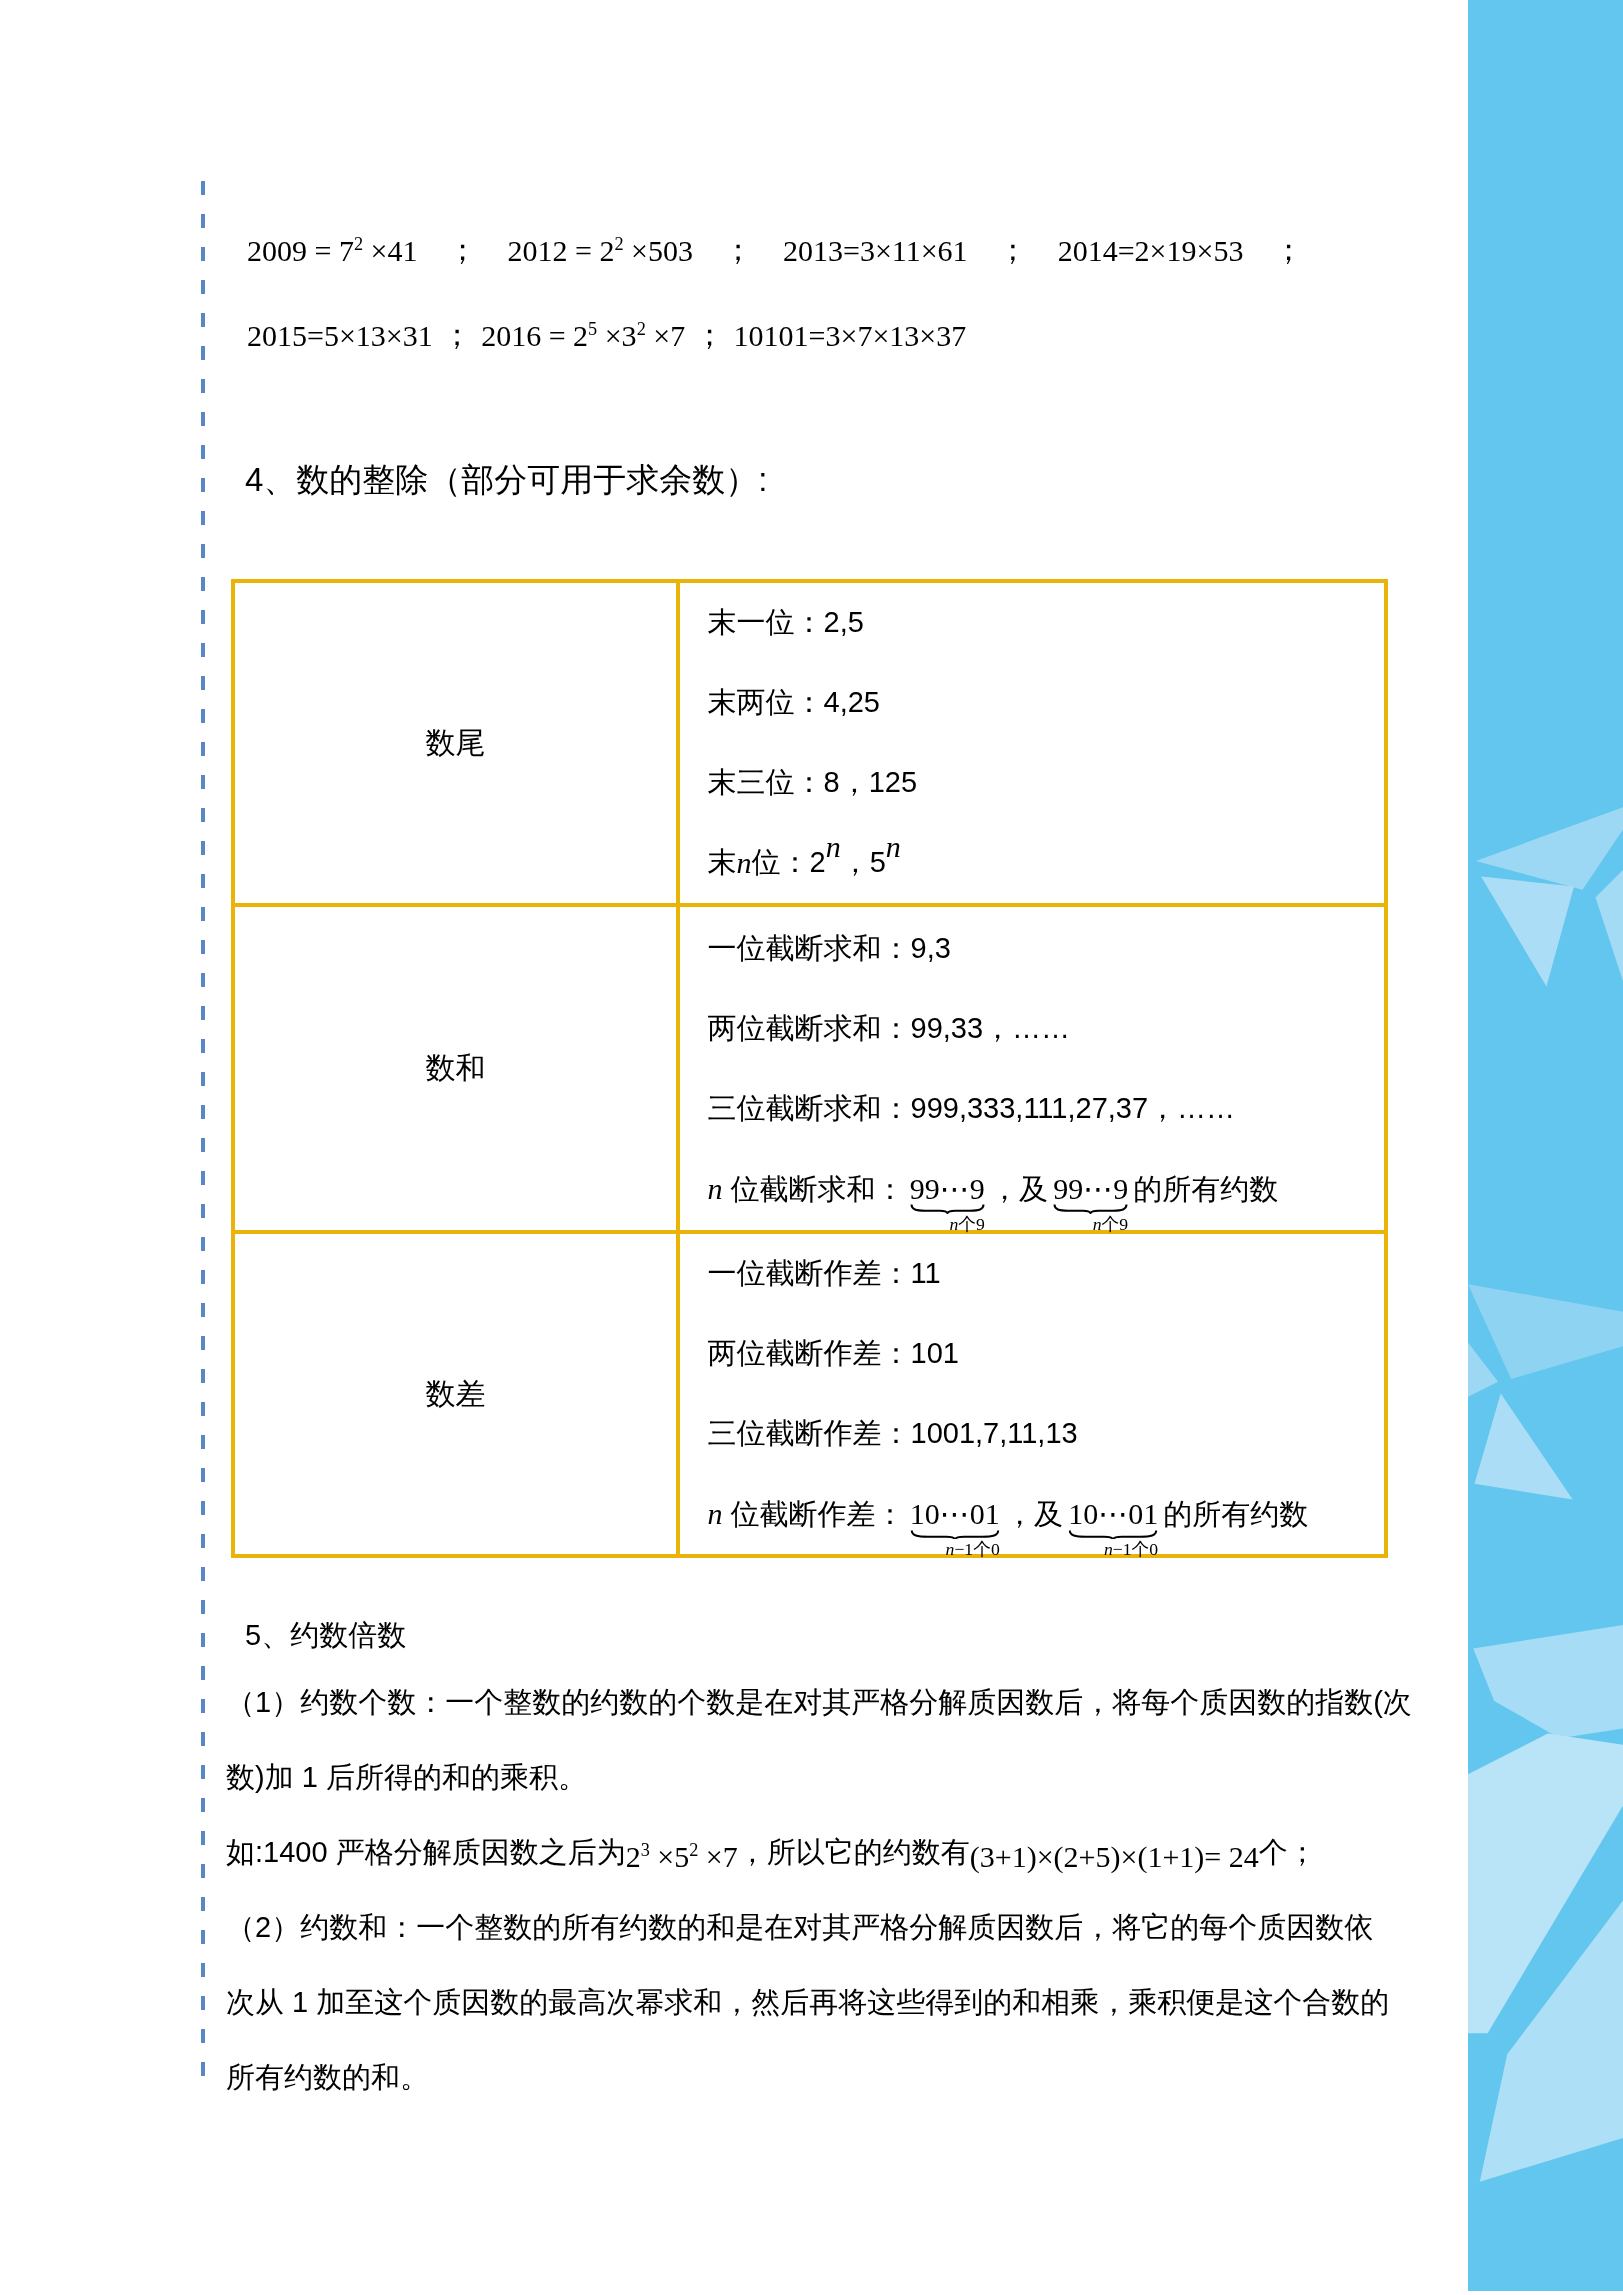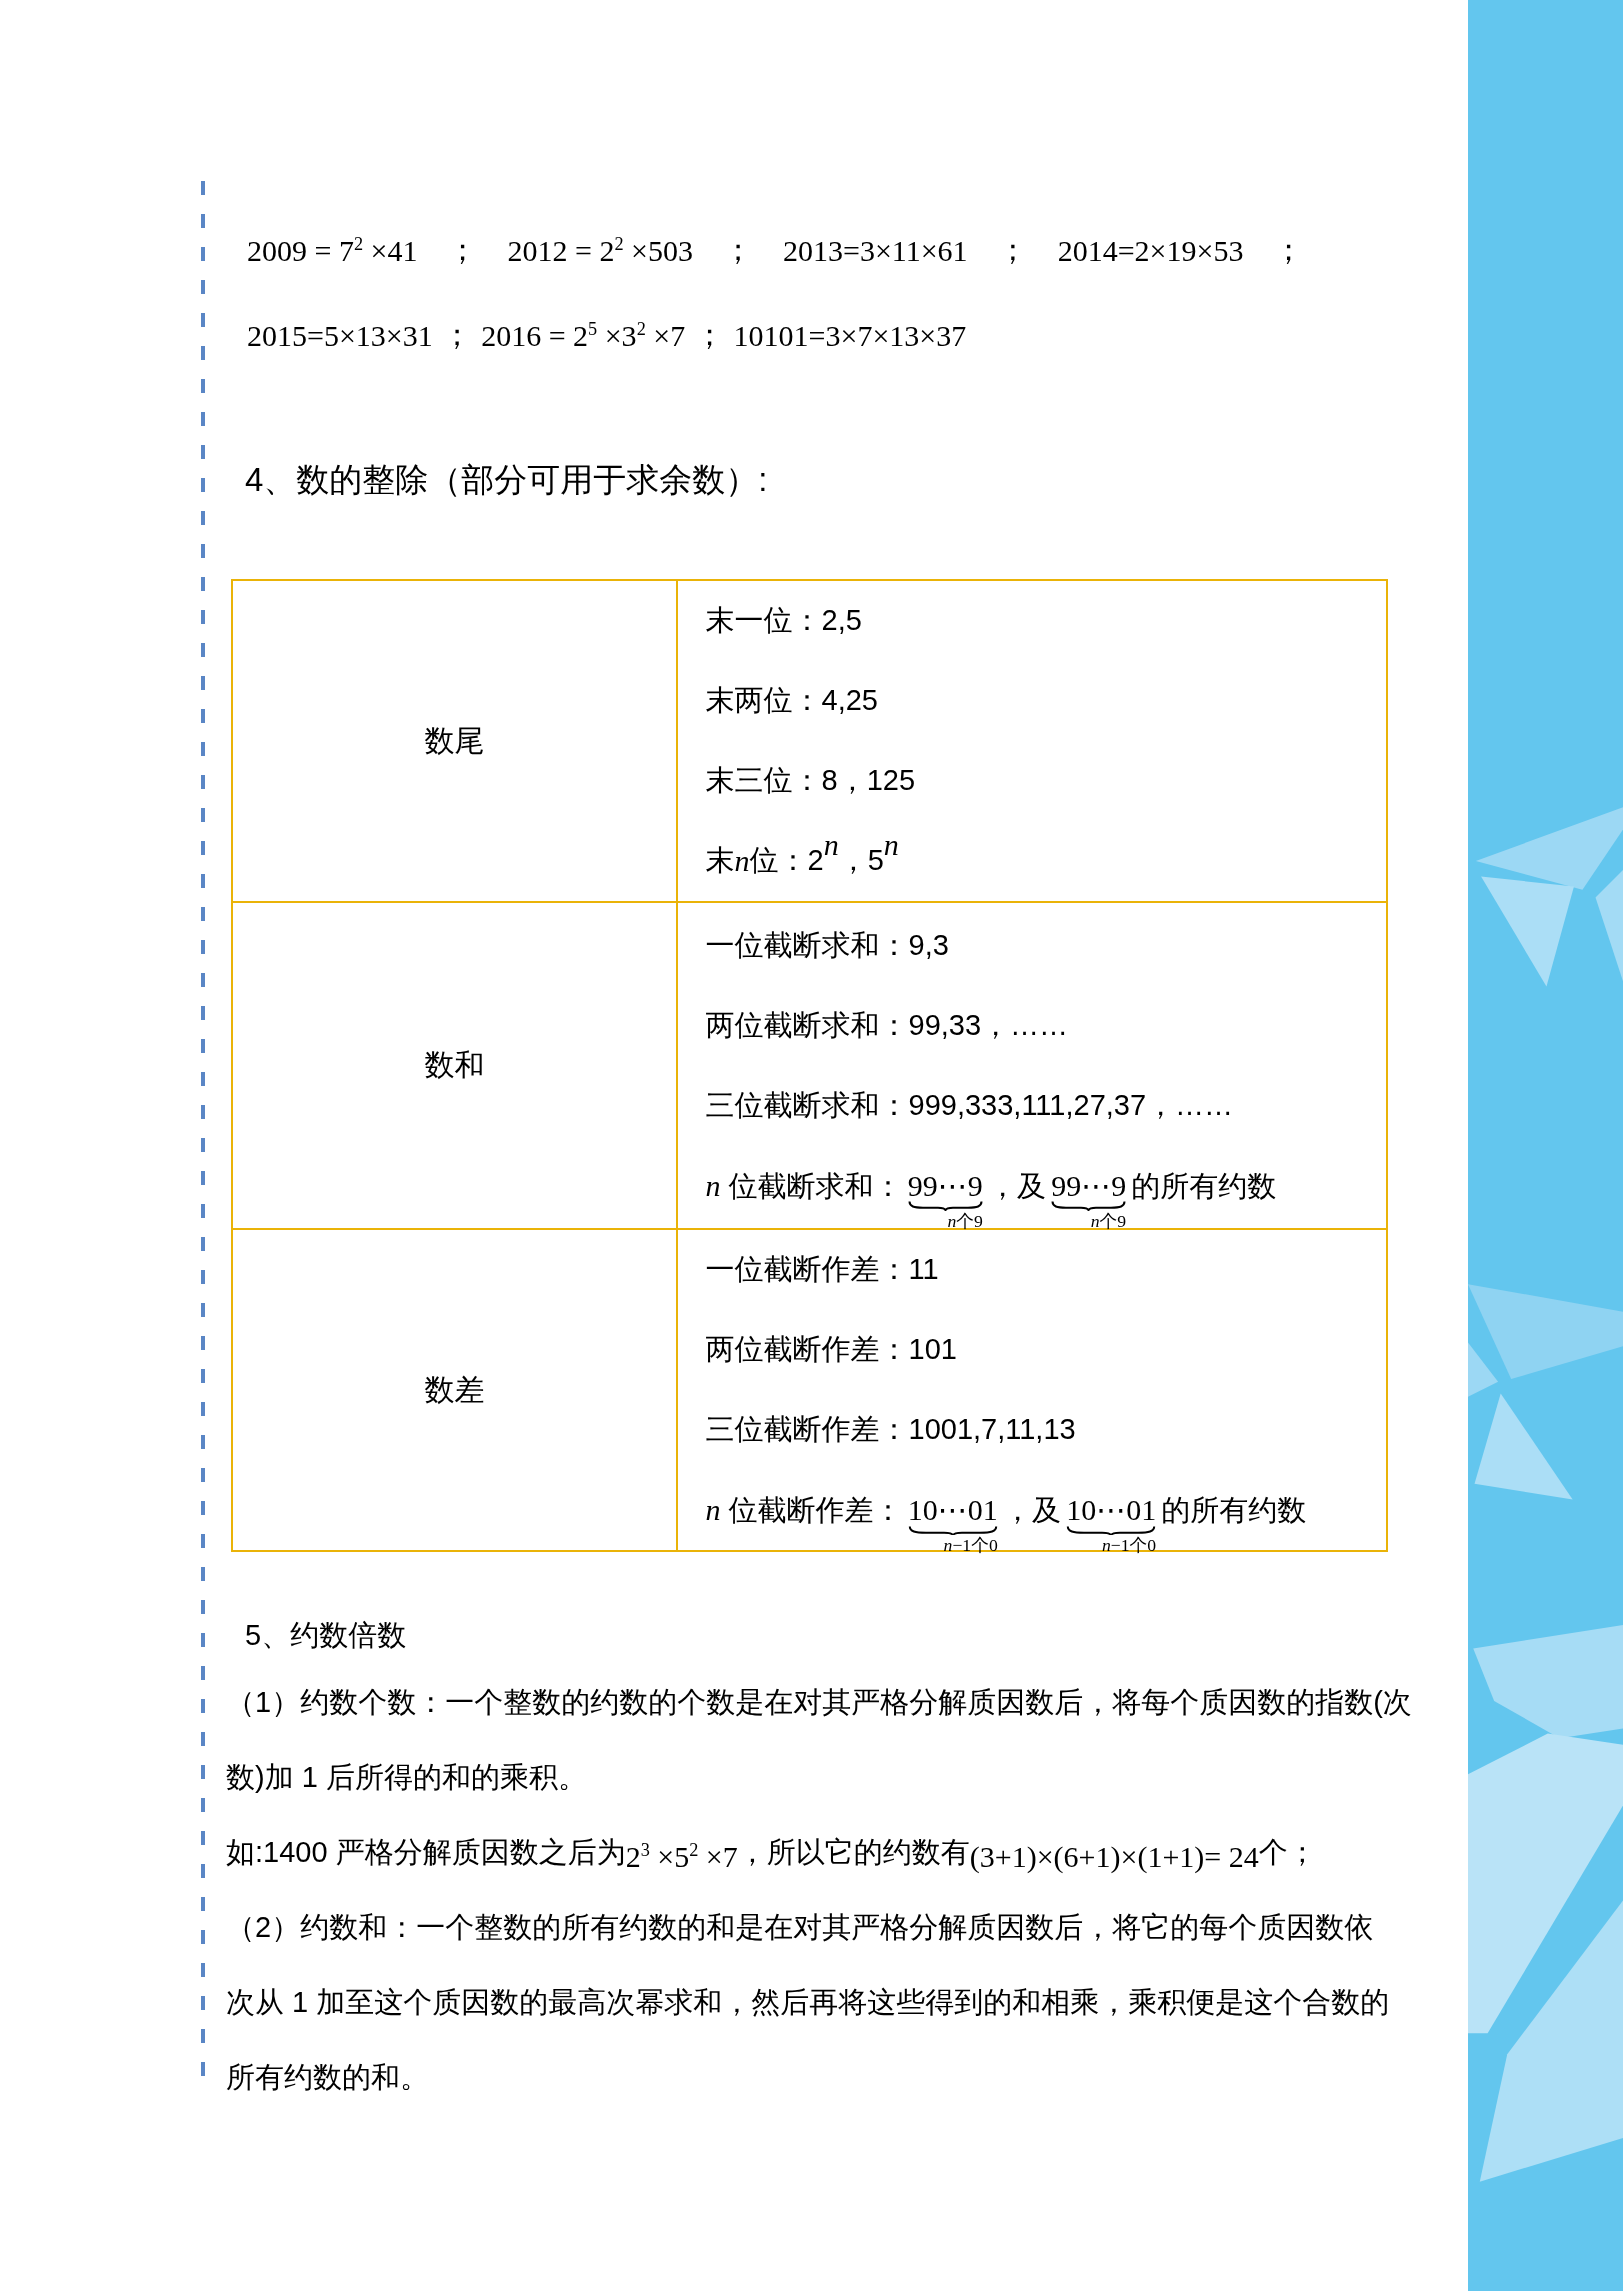--- a/index.html
+++ b/index.html
@@ -30,21 +30,21 @@
   .h4 { position:absolute; left:245px; top:458px; font-size:33px; }
   .h5 { position:absolute; left:245px; top:1616px; font-size:29px; }
   .s5 { position:absolute; left:226px; top:1665px; width:1171px; font-size:29px; }
   .s5 .pline { height:75px; display:flex; align-items:center; white-space:nowrap; }
   .s5 .m { font-size:30px;margin-top:8px; }
   
   table.divis {
     position:absolute; left:231px; top:579px; width:1157px;
     border-collapse:collapse; table-layout:fixed;
   }
-  table.divis td { border:2px solid #eab308; vertical-align:middle; }
+  table.divis td { border:4px solid #eab308; vertical-align:middle; }
   td.lab { width:445px; text-align:center; font-size:30px;font-family:Liberation Mono, monospace; }
   td.cont { padding-left:27.5px; font-size:29px; }
   .tline { height:80px; display:flex; align-items:center; white-space:nowrap; }
   .tline .m { font-size:30px; }
   .tline4 { height:80px; padding-top:21px; white-space:nowrap; }
   .tline4 .m { font-size:30px; }
   tr.r1 { height:311px; } tr.r2 { height:327px; } tr.r3 { height:315px; }
   
   .ub { display:inline-flex; flex-direction:column; align-items:stretch;
         vertical-align:baseline; margin:0 5.2px; text-align:center; }
@@ -167,20 +167,20 @@
   </table>
 
 <div class="h5">5、约数倍数</div>
 <div class="s5">
   <div class="pline">（1）约数个数：一个整数的约数的个数是在对其严格分解质因数后，将每个质因数的指数(次</div>
   <div class="pline">数)加 1 后所得的和的乘积。</div>
   <div class="pline">
     <span>如:1400 严格分解质因数之后为 </span>
       <span class="m"><span>2</span><span class="sup">3</span><span> ×5</span><span class="sup">2</span><span> ×7</span></span>
       <span>，所以它的约数有</span>
-      <span class="m">(3+1)×(6+1)×(1+1)= 24</span>
+      <span class="m">(3+1)×(2+5)×(1+1)= 24</span>
       <span> 个；</span>
   </div>
   <div class="pline">（2）约数和：一个整数的所有约数的和是在对其严格分解质因数后，将它的每个质因数依</div>
   <div class="pline">次从 1 加至这个质因数的最高次幂求和，然后再将这些得到的和相乘，乘积便是这个合数的</div>
   <div class="pline">所有约数的和。</div>
 </div>
 
 
 </body></html>

